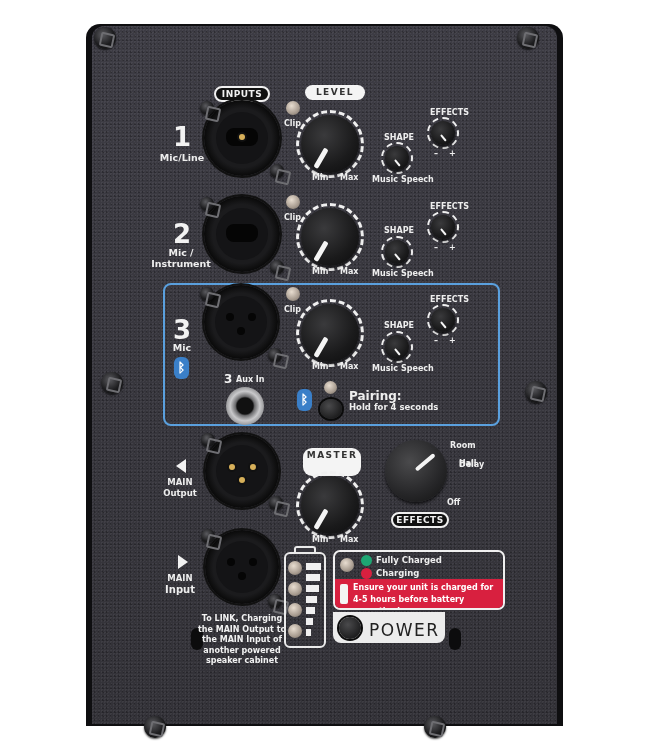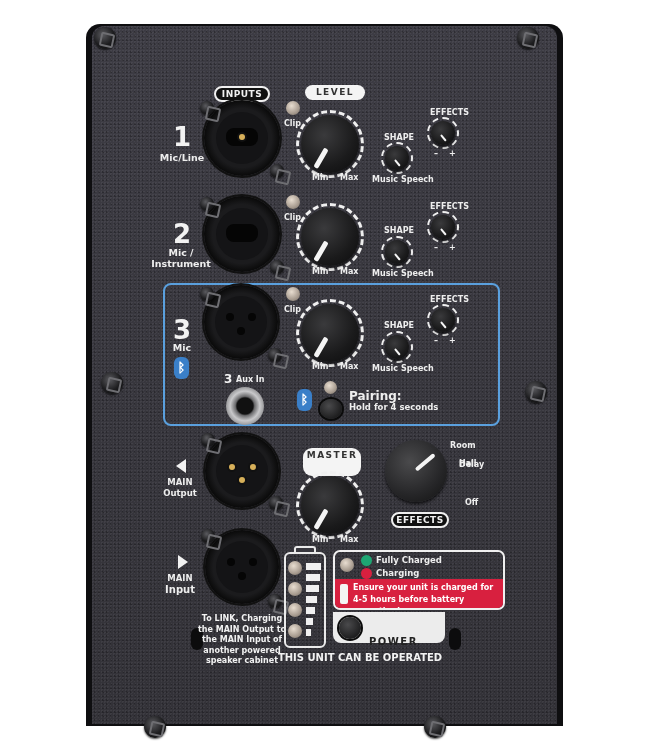--- a/index.html
+++ b/index.html
@@ -36,21 +36,21 @@
   .round-btn { position: absolute; border-radius: 50%; background: radial-gradient(circle at 40% 35%, #4a4a4c 0%, #1e1e1f 70%); box-shadow: 0 0 0 2px #0b0b0b; }
   .battery-frame { position: absolute; left: 284px; top: 552px; width: 42px; height: 96px; border: 2px solid #eaeaea; border-radius: 6px; }
   .battery-cap { position: absolute; left: 294px; top: 546px; width: 22px; height: 8px; border: 2px solid #eaeaea; border-bottom: none; border-radius: 3px 3px 0 0; background: #38373e; }
   .bar { position: absolute; background: #f0f0f0; }
   .status-box { position: absolute; left: 333px; top: 550px; width: 172px; height: 60px; border: 2px solid #f0f0f0; border-radius: 7px; overflow: hidden; }
   .warn { position: absolute; left: 0; top: 27px; width: 192px; height: 31px; background: #d8203f; text-decoration: underline; }
   .warn-text { position: absolute; left: 18px; top: 3px; width: 150px; color: #ffffff; font-size: 8px; font-weight: bold; line-height: 12px; }
   .warn-bat { position: absolute; left: 5px; top: 5px; width: 8px; height: 20px; background: #f4f4f4; border-radius: 2px; }
   .dot { position: absolute; width: 11px; height: 11px; border-radius: 50%; }
   .power-box { position: absolute; left: 333px; top: 612px; width: 112px; height: 31px; background: #ececec; border-radius: 0 0 8px 8px; }
-  .power-label { position: absolute; left: 36px; top: 24px; font-size: 10px; letter-spacing: 1.5px; color: #222; font-weight: bold; }
+  .power-label { position: absolute; left: 36px; top: 8px; font-size: 17px; letter-spacing: 1.5px; color: #222; font-weight: normal; }
   .note { position: absolute; color: #f2f2f2; font-weight: bold; text-align: center; }
   .arrow-left { position: absolute; width: 0; height: 0; border-top: 7px solid transparent; border-bottom: 7px solid transparent; border-right: 10px solid #f2f2f2; }
   .arrow-right { position: absolute; width: 0; height: 0; border-top: 7px solid transparent; border-bottom: 7px solid transparent; border-left: 10px solid #f2f2f2; }
 </style>
 </head>
 <body>
 
 <div class="panel-outer"></div>
 <div class="panel"></div>
 
@@ -200,21 +200,21 @@
   </div>
   <div class="small-label" style="left:312px;top:535px">Min</div>
   <div class="small-label" style="left:340px;top:535px">Max</div>
 
   <div class="knob" style="left:385px;top:440px;width:62px;height:62px;background:radial-gradient(circle at 40% 35%,#4a4a4c 0%,#262628 60%,#111 100%)">
     <div class="pointer" style="left:29px;top:6px;width:4px;height:24px;transform:rotate(50deg);transform-origin:50% 100%"></div>
   </div>
   <div class="small-label" style="left:450px;top:441px">Room</div>
   <div class="small-label" style="left:459px;top:459px">Hall</div>
   <div class="small-label" style="left:459px;top:460px">Delay</div>
-  <div class="small-label" style="left:465px;top:498px">Off</div>
+  <div class="small-label" style="left:447px;top:498px">Off</div>
   <div class="pill-dark" style="left:391px;top:512px;width:58px;height:16px">EFFECTS</div>
 </div>
 
 <div>
   <div class="arrow-right" style="left:178px;top:555px"></div>
   <div class="ch-sub" style="left:140px;top:573px;font-size:8.5px">MAIN</div>
   <div class="ch-sub" style="left:140px;top:584px;font-size:10px">Input</div>
   <div class="jack-ring" style="left:205px;top:530px;width:74px;height:74px">
     <div class="jack-inner" style="left:11px;top:11px;width:52px;height:52px"></div>
     <div class="pin" style="left:22px;top:28px"></div>
@@ -262,15 +262,14 @@
       </div>
     </div>
   </div>
 
   <div class="power-box">
     <div class="round-btn" style="left:6px;top:5px;width:22px;height:22px"></div>
     <div class="power-label">POWER</div>
   </div>
 
   <div class="note" style="left:270px;top:652px;width:180px;font-size:10px;line-height:12px">
-    <div>THIS UNIT CAN BE OPERATED</div>
   </div>
 </div>
 
 </body></html>

